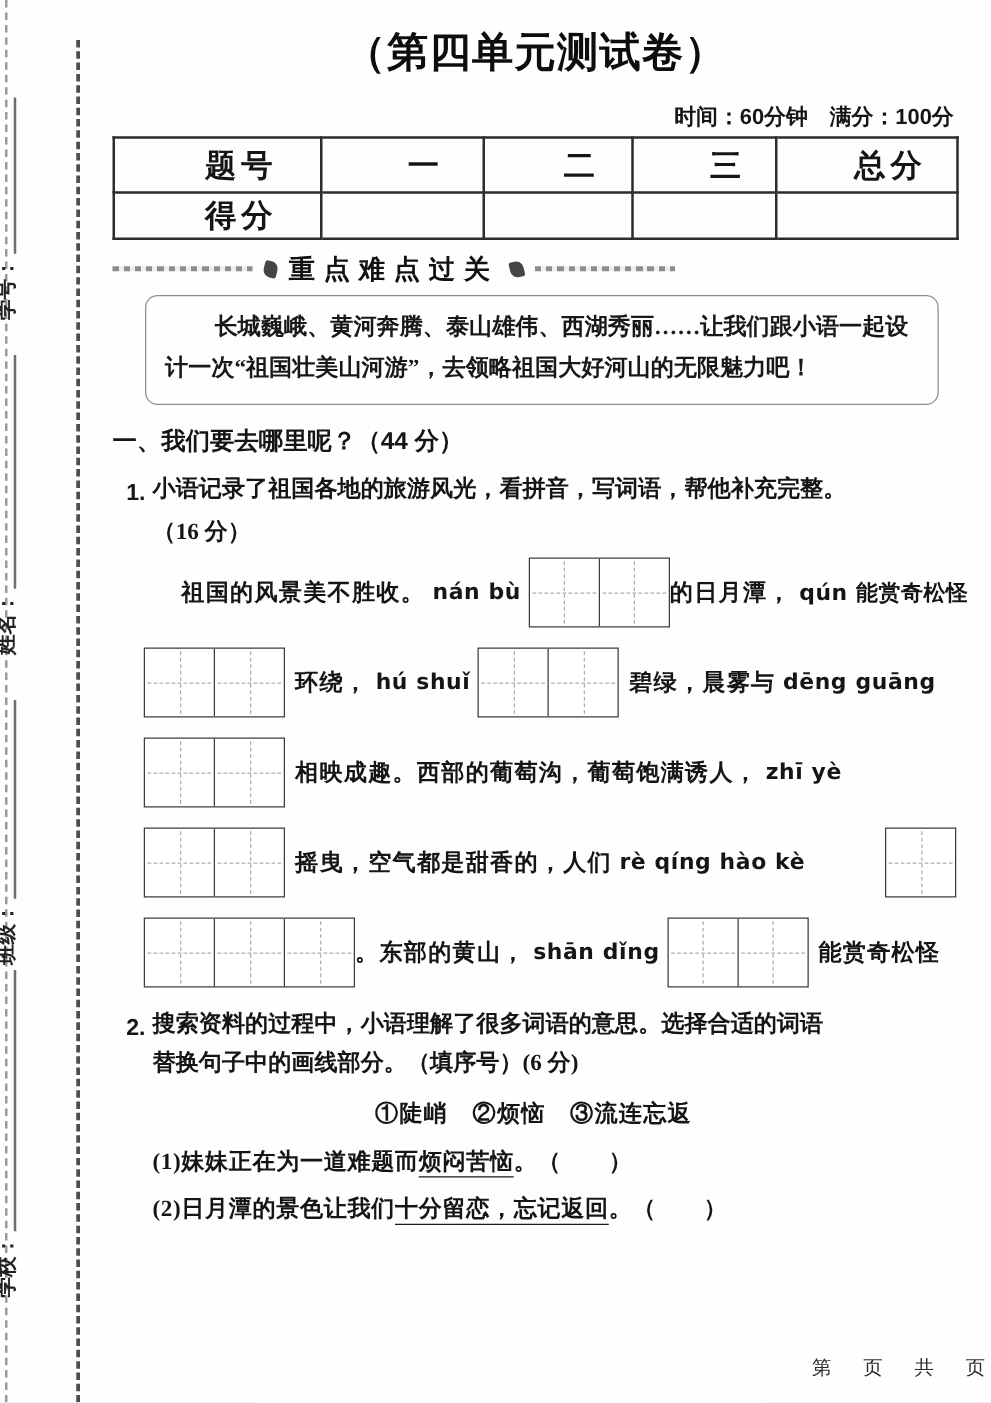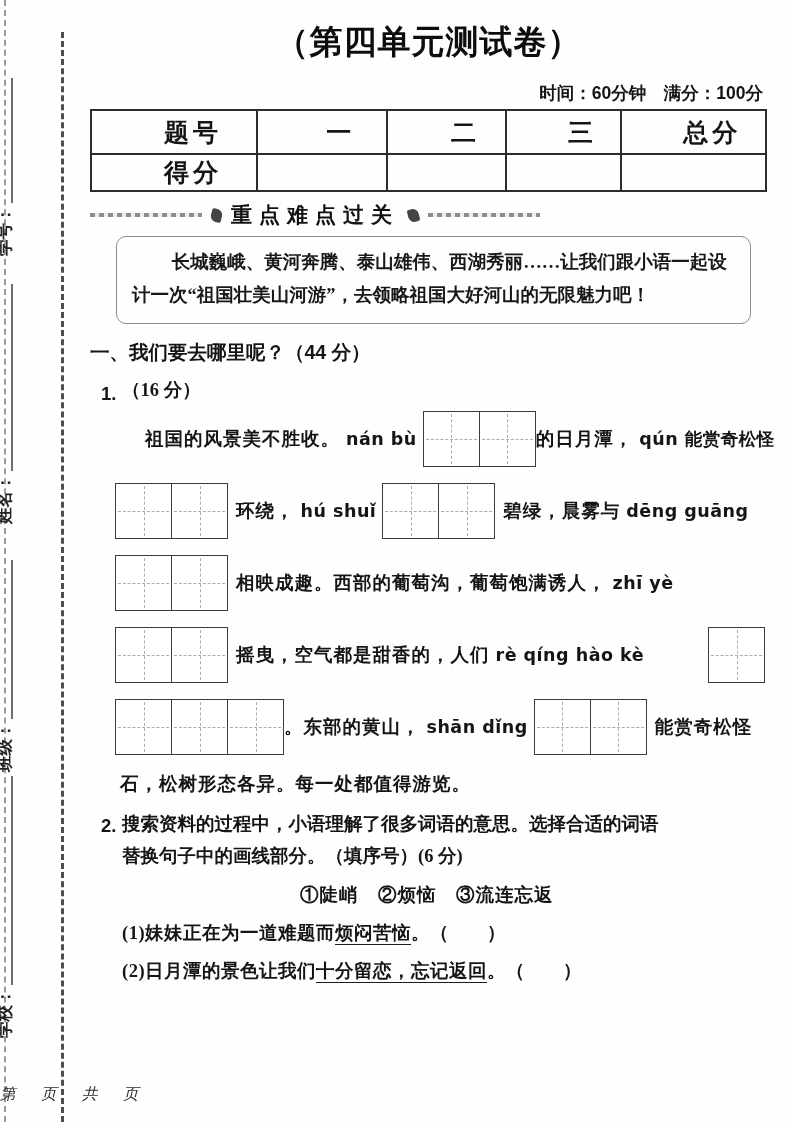--- a/index.html
+++ b/index.html
@@ -57,22 +57,22 @@
   .tzg .cell::before{content:"";position:absolute;left:50%;top:2px;bottom:2px;
         border-left:1px dashed #adadad;}
   .tzg .cell::after{content:"";position:absolute;top:50%;left:2px;right:2px;
         border-top:1px dashed #adadad;}
   .push-right{margin-left:auto;margin-right:2px;}
   .options-line{margin:10px 0 2px;padding-left:210px;font-size:18.5px;font-weight:700;
         letter-spacing:1px;}
   .sub-item{margin:13px 0 0;padding-left:32px;font-size:18.5px;font-weight:700;letter-spacing:0.5px;font-family:Liberation Serif, serif;}
   .ul{border-bottom:1.6px solid #1c1c1c;padding-bottom:1px;}
   
-  .footer{position:absolute;left:0;right:0;top:1084px;text-align:left;font-size:15.5px;
-        letter-spacing:5px;color:#2a2a2a;font-style:italic;}
+  .footer{position:absolute;left:0;right:0;top:1084px;text-align:right;font-size:15.5px;
+        letter-spacing:5px;color:#2a2a2a;}
 </style>
 </head>
 <body>
 
 <div class="sheet">
 
   <div class="edge-dash"></div>
   <div class="binding-line"></div>
 
   <div class="side-field" style="left:18px;top:230px;width:178px;">
@@ -125,20 +125,21 @@
     </div>
 
     <div class="intro-box">
       <p>长城巍峨、黄河奔腾、泰山雄伟、西湖秀丽……让我们跟小语一起设计一次“祖国壮美山河游”，去领略祖国大好河山的无限魅力吧！</p>
     </div>
 
     <div class="sec-head">一、我们要去哪里呢？（44 分）</div>
 
     <p class="q-para">
       <span class="q-num">1.</span>
+      <span>小语记录了祖国各地的旅游风光，看拼音，写词语，帮他补充完整。</span>
     </p>
     <div class="q-score">（16 分）</div>
 
     <div class="fill-row" style="padding-left:55px">
       <span class="cn">祖国的风景美不胜收。</span>
       <span class="py">nán bù</span>
       <span class="tzg">
           <span class="cell"></span>
           <span class="cell"></span>
         </span>
@@ -190,23 +191,20 @@
         </span>
       <span class="cn">。东部的黄山，</span>
       <span class="py">shān dǐng</span>
       <span class="tzg">
           <span class="cell"></span>
           <span class="cell"></span>
         </span>
       <span class="cn" style="margin-left:8px">能赏奇松怪</span>
     </div>
 
-    <div class="fill-row" style="padding-left:30px;height:28px;margin-bottom:4px">
-      <span class="cn">石，松树形态各异。每一处都值得游览。</span>
-    </div>
 
     <p class="q-para">
       <span class="q-num">2.</span>
       <span>搜索资料的过程中，小语理解了很多词语的意思。选择合适的词语</span><br>
       <span>替换句子中的画线部分。（填序号）(6 分)</span>
     </p>
 
     <div class="options-line">①陡峭　②烦恼　③流连忘返</div>
 
     <div class="sub-item">

